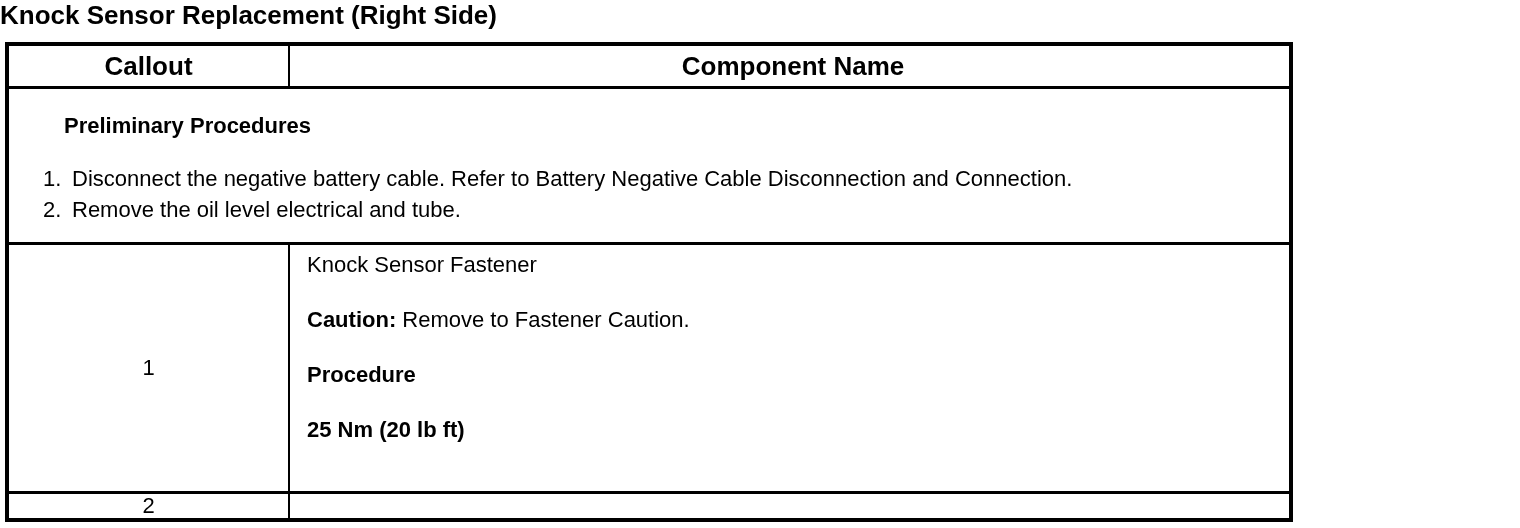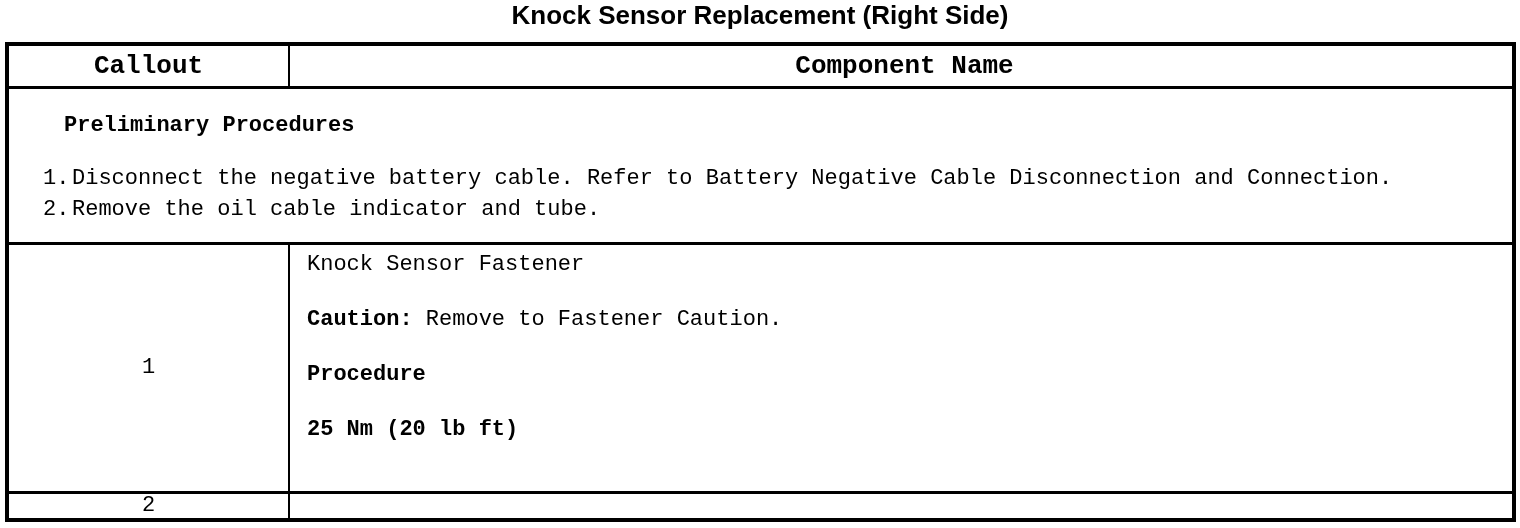--- a/index.html
+++ b/index.html
@@ -10,36 +10,35 @@
     height: 528px;
     overflow: hidden;
     font-family: "Liberation Sans", sans-serif;
     color: #000000;
   }
   .page { position: relative; width: 1520px; height: 528px; background: #fff; }
 
   .title {
     position: absolute;
     top: 0px; left: 0; width: 100%;
-    text-align: center;
+    text-align: left;
     font-size: 26px;
     font-weight: bold;
     line-height: 30px;
   }
 
   .doc-table {
     position: absolute;
     left: 5px; top: 42px;
-    width: 1511px; height: 480px;
+    width: 1288px; height: 480px;
     box-sizing: border-box;
     border: 4px solid #000;
     display: flex;
     flex-direction: column;
     background: #fff;
-    font-family: Liberation Mono, monospace;
   }
 
   .t-row { box-sizing: border-box; display: flex; flex-direction: row; }
   .sep { border-bottom: 3px solid #000; }
 
   .header-row { height: 44px; }
   .prelim-row { height: 132px; display: block; padding-top: 24px; }
   .body-row-1 { height: 256px; }
   .body-row-2 { flex: 1; }
 
@@ -114,21 +113,21 @@
 
     <div class="prelim-row sep">
       <div class="prelim-heading">Preliminary Procedures</div>
       <div class="prelim-steps">
         <div class="step">
           <span class="step-num">1.</span>
           <span class="step-text">Disconnect the negative battery cable. Refer to Battery Negative Cable Disconnection and Connection.</span>
         </div>
         <div class="step">
           <span class="step-num">2.</span>
-          <span class="step-text">Remove the oil cable indicator and tube.</span>
+          <span class="step-text">Remove the oil level electrical and tube.</span>
         </div>
       </div>
     </div>
 
     <div class="t-row body-row-1 sep">
       <div class="callout-cell">
         <span class="callout-num">1</span>
       </div>
       <div class="component-cell comp-body">
         <p>Knock Sensor Fastener</p>

